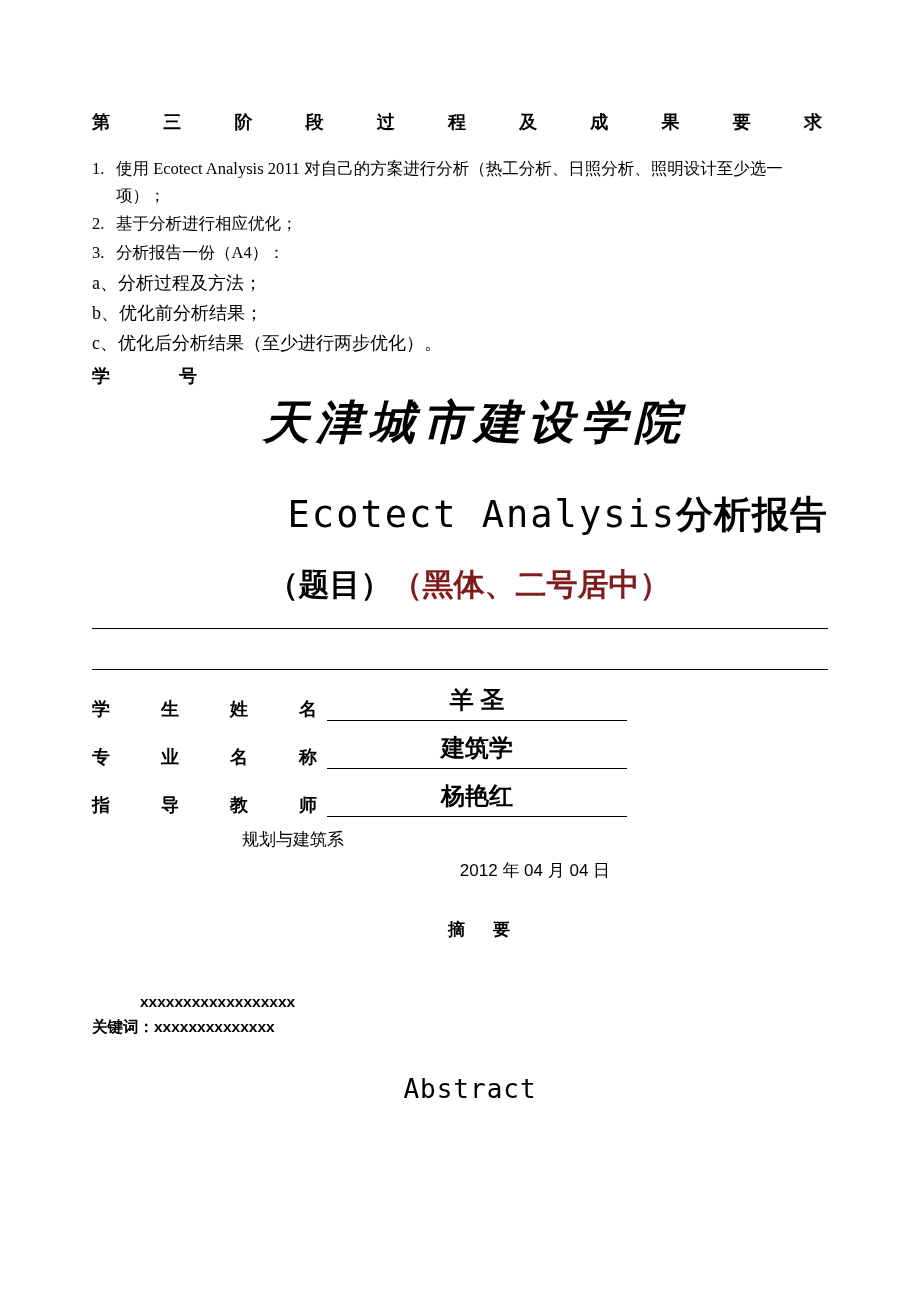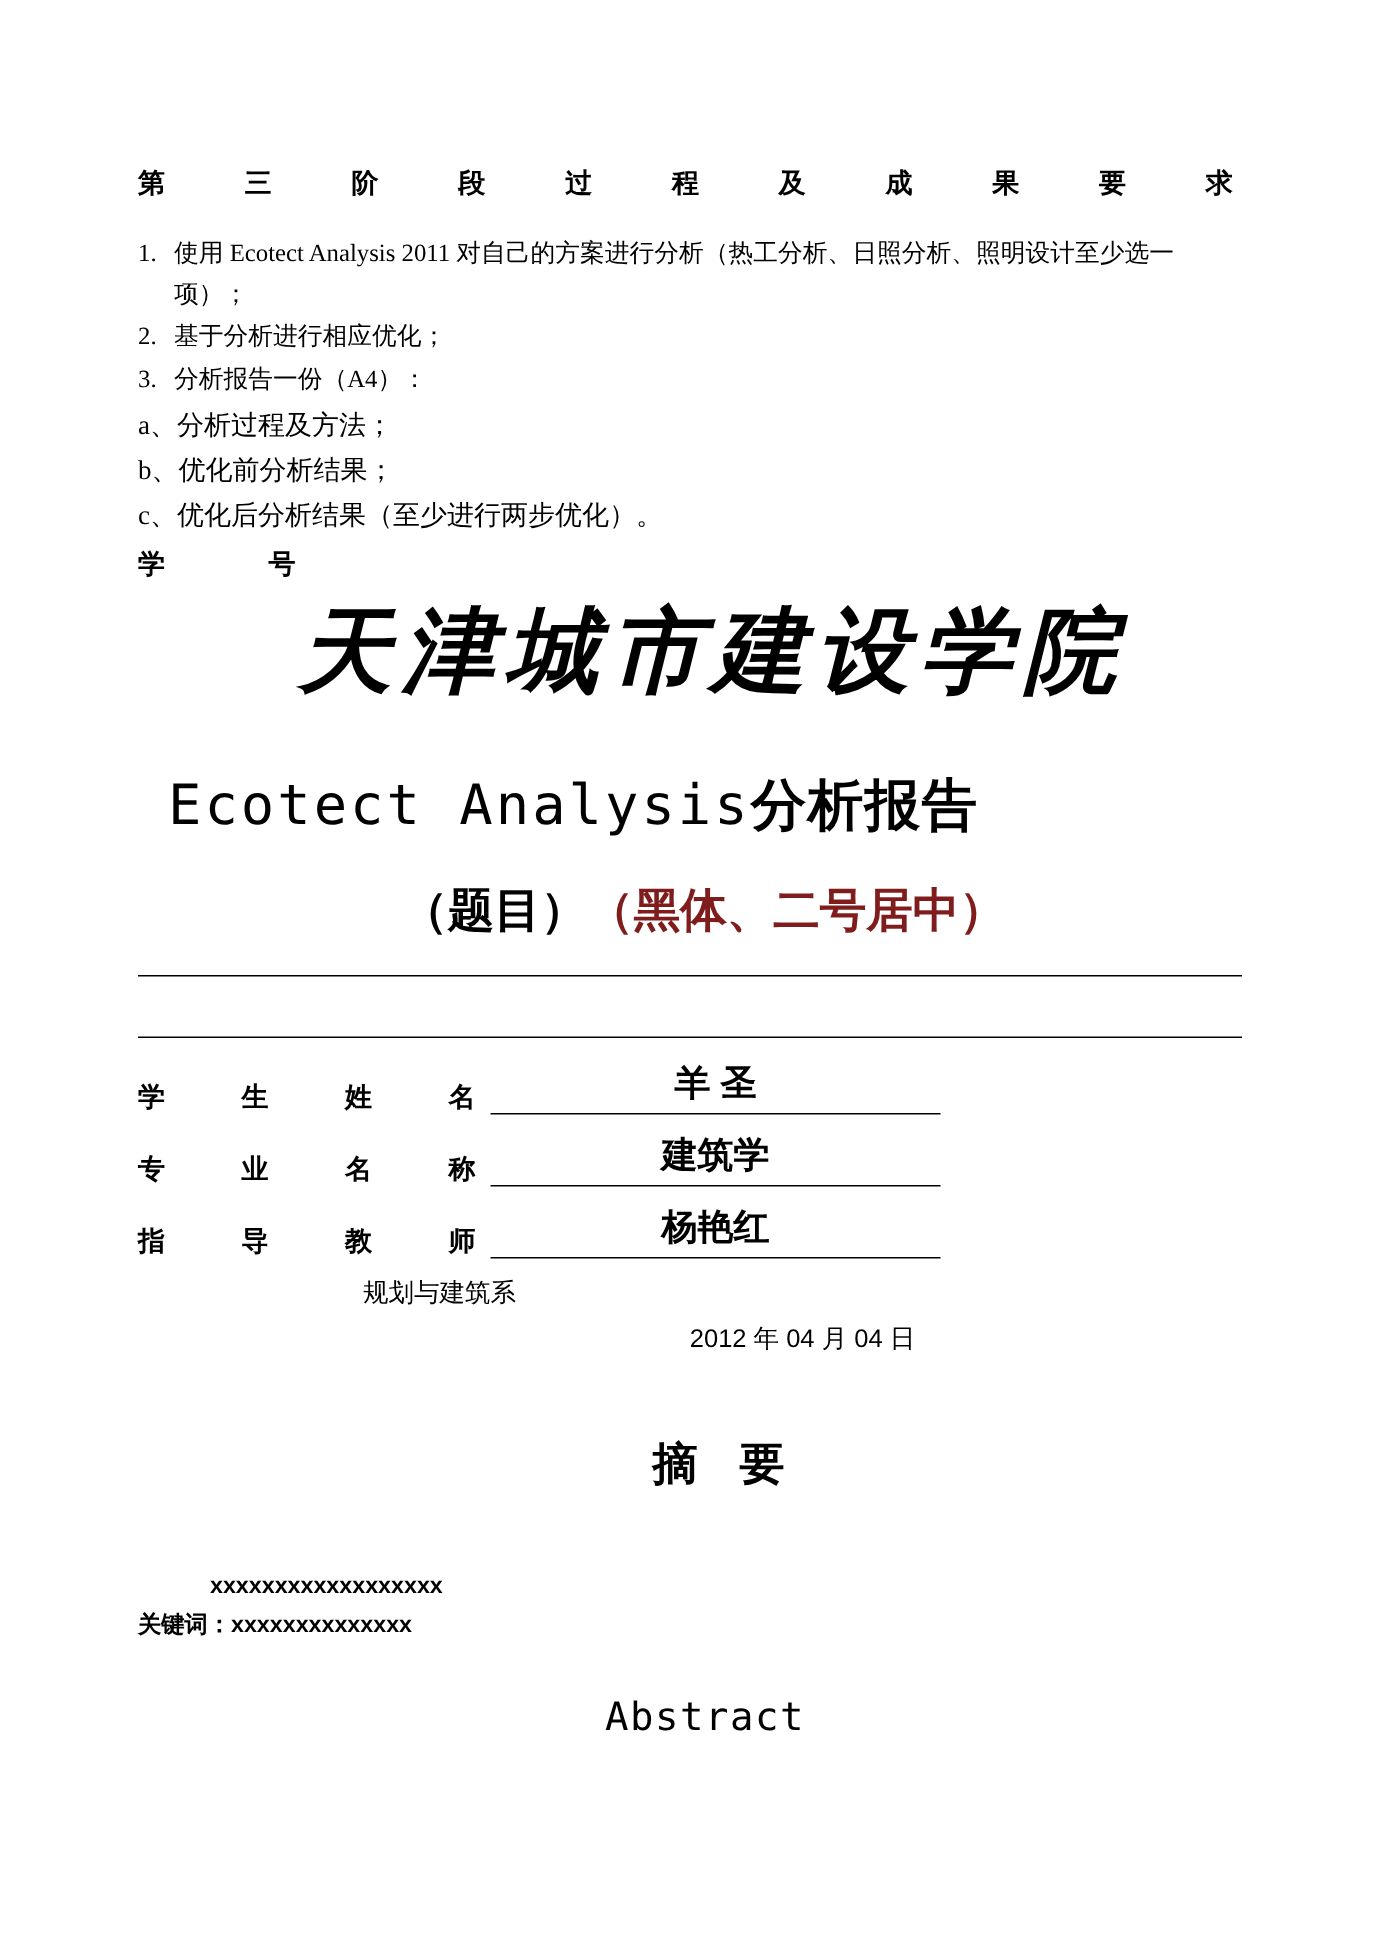--- a/index.html
+++ b/index.html
@@ -79,29 +79,29 @@
     display: flex;
     justify-content: space-between;
   }
 
   
   .school-name {
     text-align: center;
     font-family: "DejaVu Serif", serif;
     font-style: italic;
     font-weight: bold;
-    font-size: 62px;
+    font-size: 46px;
     letter-spacing: 7px;
     margin-top: 4px;
     padding-left: 30px;
   }
 
   
   .report-title {
-    text-align: left;
+    text-align: right;
     font-size: 37px;
     font-weight: bold;
     margin-top: 36px;
     letter-spacing: 1px;
     padding-left: 20px;
   }
   .report-title .latin {
     font-family: "DejaVu Sans Mono", monospace;
     letter-spacing: 2px;
     font-weight: normal;
@@ -179,22 +179,22 @@
     font-size: 17px;
     margin-top: 8px;
     padding-left: 150px;
   }
 
   
   .zhaiyao {
     text-align: center;
     font-family: "Liberation Sans", sans-serif;
     font-weight: bold;
-    font-size: 30px;
-    margin-top: 52px;
+    font-size: 17px;
+    margin-top: 36px;
     padding-left: 40px;
     letter-spacing: 2px;
   }
   .zhaiyao span.gap {
     display: inline-block;
     width: 26px;
   }
 
   .abstract-body {
     margin-top: 52px;

